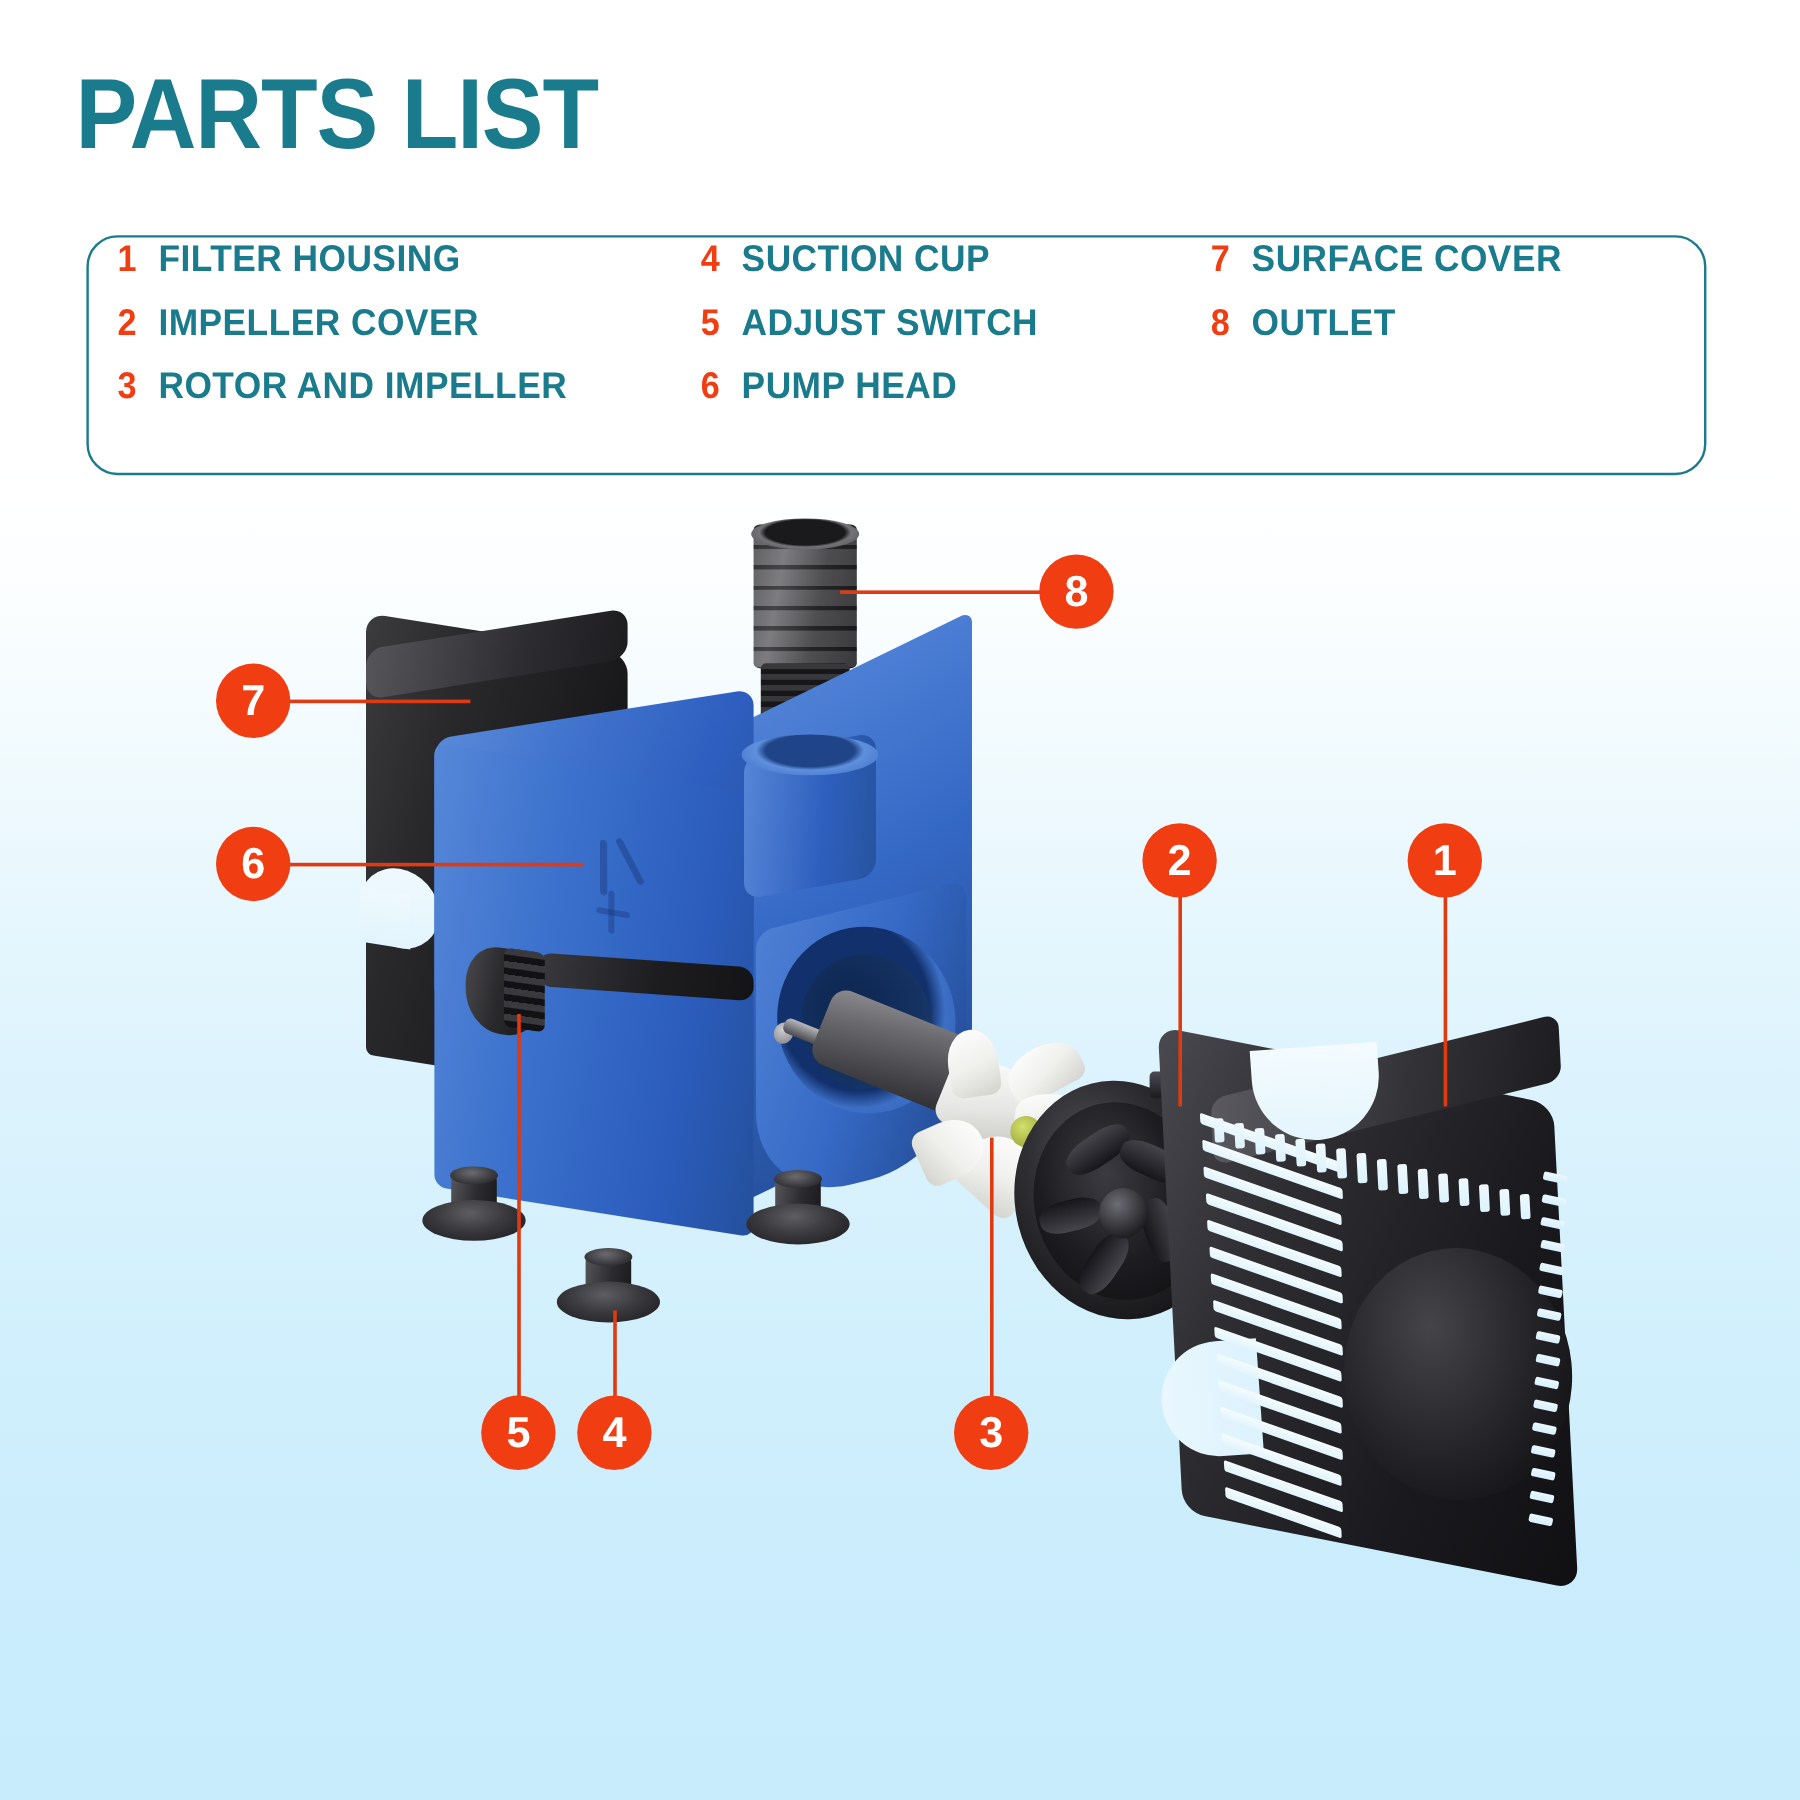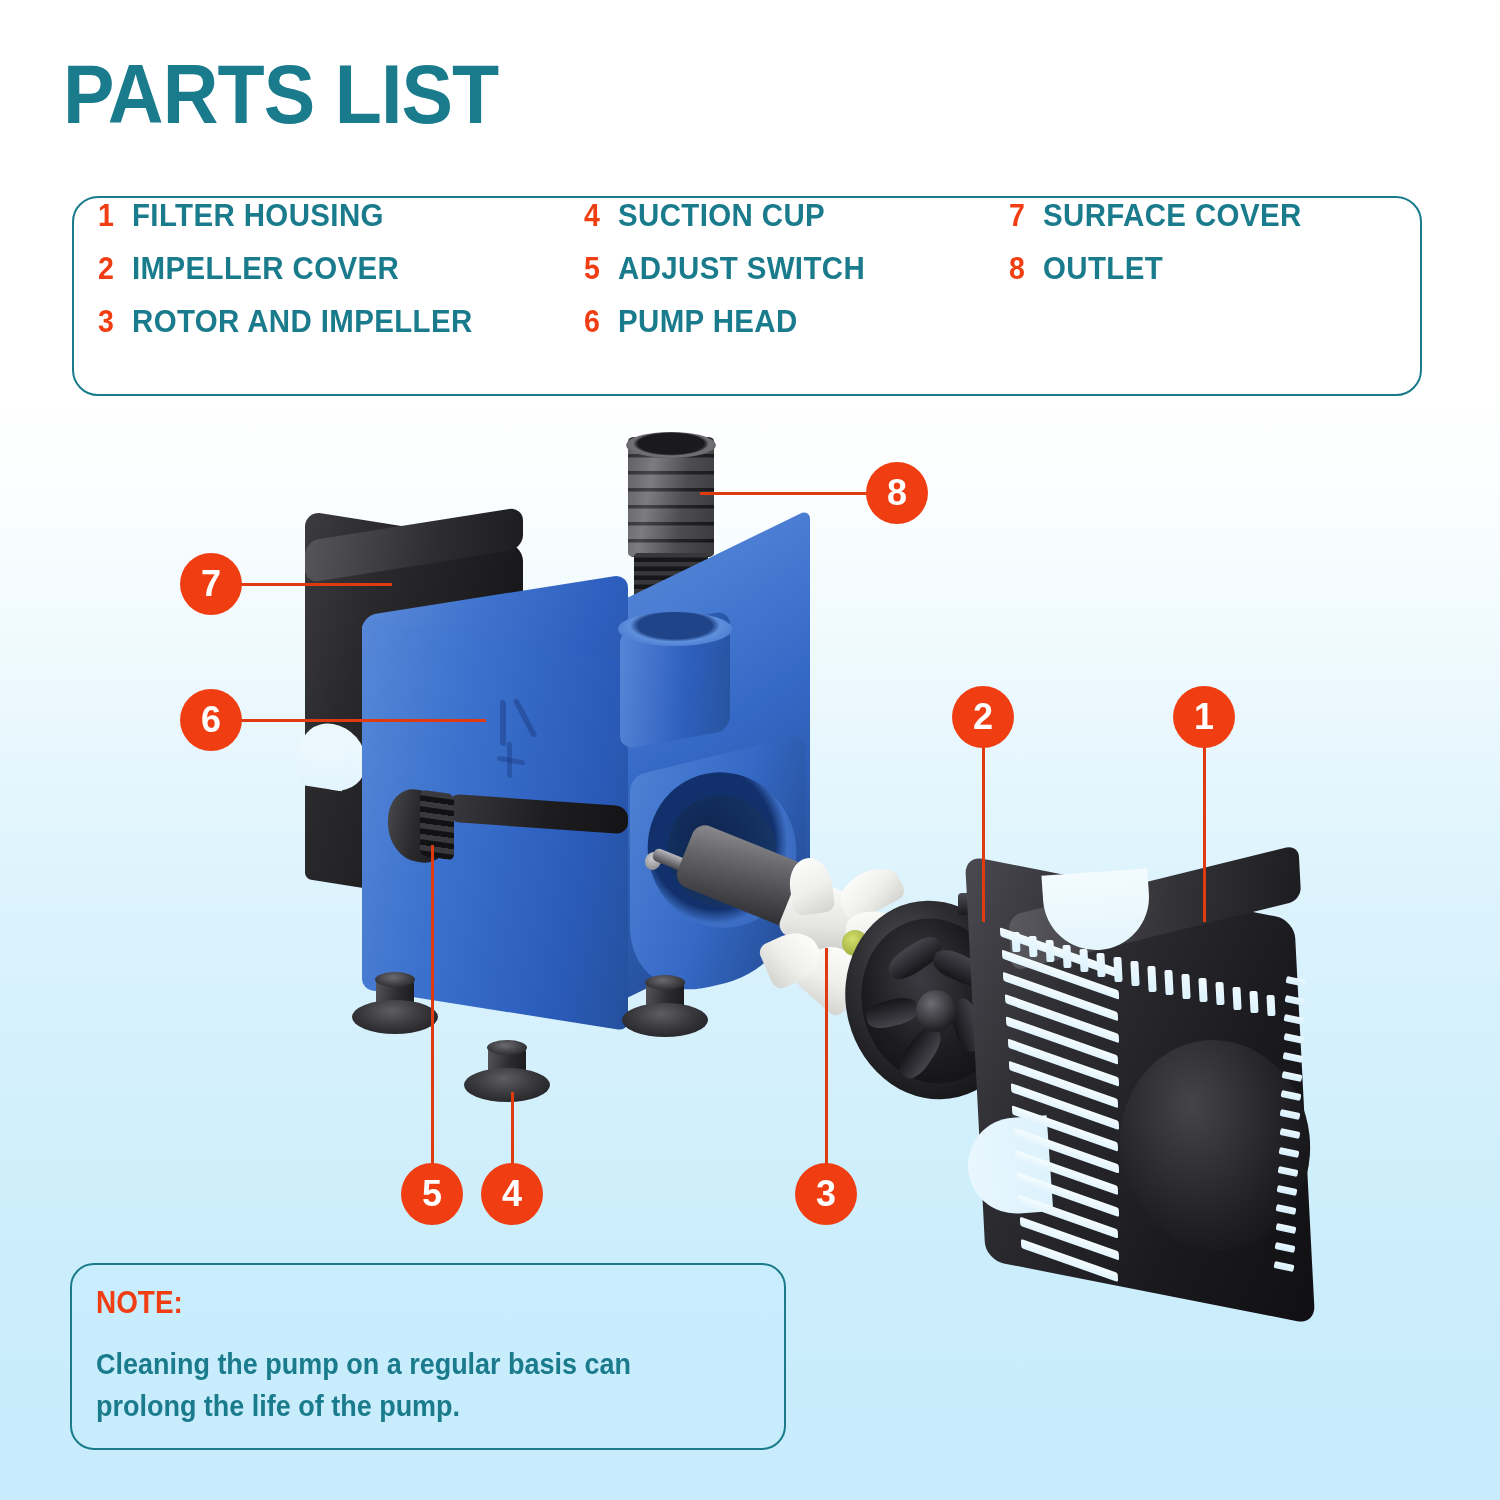--- a/index.html
+++ b/index.html
@@ -452,18 +452,14 @@
 
   <div class="lead v" style="left:431px;top:845px;height:320px;"></div>
   <div class="badge" style="left:401px;top:1163px;">5</div>
 
   <div class="lead v" style="left:511px;top:1092px;height:73px;"></div>
   <div class="badge" style="left:481px;top:1163px;">4</div>
 
   <div class="lead v" style="left:825px;top:948px;height:217px;"></div>
   <div class="badge" style="left:795px;top:1163px;">3</div>
 
-  <div class="note-box">
-    <div class="note-title">NOTE:</div>
-    <div class="note-body">Cleaning the pump on a regular basis can prolong the life of the pump.</div>
-  </div>
 
 </div>
 
 </body></html>

